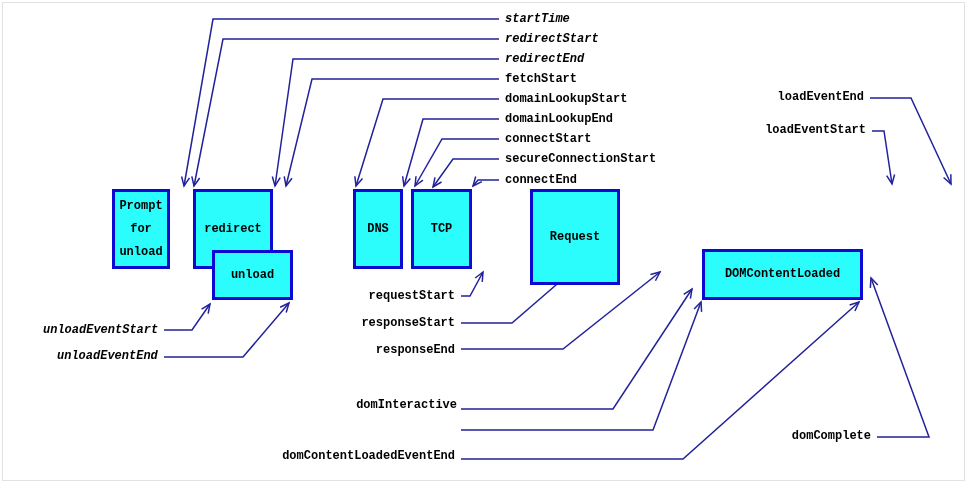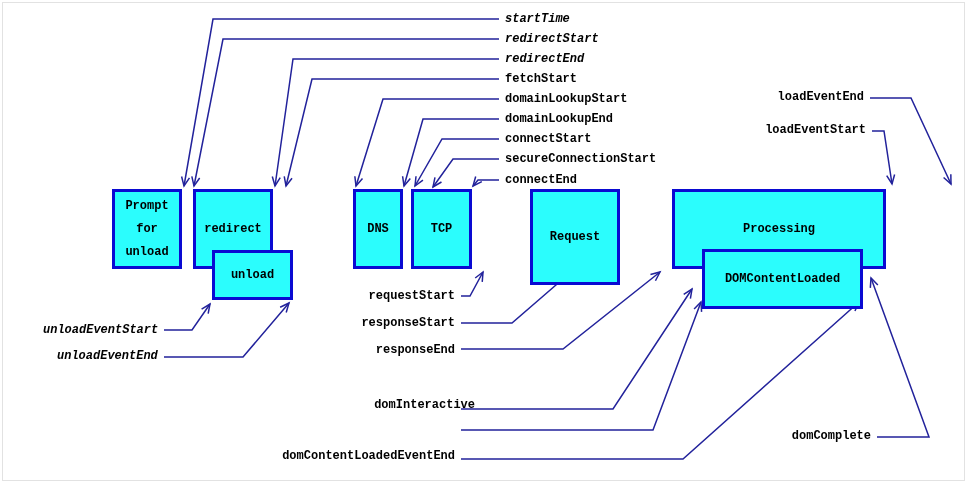--- a/index.html
+++ b/index.html
@@ -22,31 +22,31 @@
   }
   svg.arrows{position:absolute;left:0;top:0;width:972px;height:488px;}
   svg.arrows polyline{fill:none;stroke:var(--arrow);stroke-width:1.5;}
   .box{
     position:absolute;box-sizing:border-box;
     background:var(--box-fill);border:3px solid var(--box-border);
     display:flex;align-items:center;justify-content:center;text-align:center;
     font-weight:bold;font-size:12px;line-height:23px;color:var(--text);
     white-space:pre-line;
   }
-  .b-prompt  {left:112px;top:189px;width:70px;height:80px;}
+  .b-prompt  {left:112px;top:189px;width:58px;height:80px;}
   .b-redirect{left:193px;top:189px;width:80px;height:80px;}
   .b-appcache{left:283px;top:189px;width:60px;height:80px;}
   .b-dns     {left:353px;top:189px;width:50px;height:80px;}
   .b-tcp     {left:411px;top:189px;width:61px;height:80px;}
   .b-request {left:482px;top:189px;width:90px;height:96px;margin-left:48px;}
   .b-response{left:569px;top:189px;width:94px;height:80px;}
   .b-processing{left:672px;top:189px;width:214px;height:80px;}
   .b-load    {left:891px;top:189px;width:62px;height:80px;}
   .b-unload  {left:212px;top:250px;width:81px;height:50px;z-index:3;}
-  .b-dcl     {left:702px;top:249px;width:161px;height:60px;z-index:3;}
+  .b-dcl     {left:702px;top:249px;width:161px;height:51px;z-index:3;}
   .lbl{
     position:absolute;font-size:12px;font-weight:bold;line-height:16px;
     color:var(--text);white-space:nowrap;
   }
   .lbl.it{font-style:italic;}
   .l-starttime{left:505px;top:11px;}
   .l-redirectstart{left:505px;top:31px;}
   .l-redirectend{left:505px;top:51px;}
   .l-fetchstart{left:505px;top:71px;}
   .l-domainlookupstart{left:505px;top:91px;}
@@ -54,21 +54,21 @@
   .l-connectstart{left:505px;top:131px;}
   .l-secureconnectionstart{left:505px;top:151px;}
   .l-connectend{left:505px;top:172px;}
   .l-loadeventend{right:108px;top:89px;text-align:right;}
   .l-loadeventstart{right:106px;top:122px;text-align:right;}
   .l-unloadeventstart{left:43px;top:322px;}
   .l-unloadeventend{left:57px;top:348px;}
   .l-requeststart{right:517px;top:288px;text-align:right;}
   .l-responsestart{right:517px;top:315px;text-align:right;}
   .l-responseend{right:517px;top:342px;text-align:right;}
-  .l-dominteractive{right:497px;top:397px;text-align:right;}
+  .l-dominteractive{right:515px;top:397px;text-align:right;}
   .l-domcontentloadedeventstart{right:517px;top:423px;text-align:right;}
   .l-domcontentloadedeventend{right:517px;top:448px;text-align:left;}
   .l-domcomplete{right:101px;top:428px;text-align:right;}
 </style>
 </head>
 <body>
 
 <div id="stage">
 
   <svg class="arrows" viewBox="0 0 972 488">
@@ -99,21 +99,20 @@
     <polyline points="877,437 929,437 871,278" marker-end="url(#ah)"></polyline>
   </svg>
 
   <div class="box b-prompt">Prompt
 for
 unload</div>
   <div class="box b-redirect">redirect</div>
   <div class="box b-dns">DNS</div>
   <div class="box b-tcp">TCP</div>
   <div class="box b-request">Request</div>
-  <div class="box b-processing">Processing</div>
   <div class="box b-unload">unload</div>
   <div class="box b-dcl">DOMContentLoaded</div>
 
   <div class="lbl it l-starttime">startTime</div>
   <div class="lbl it l-redirectstart">redirectStart</div>
   <div class="lbl it l-redirectend">redirectEnd</div>
   <div class="lbl l-fetchstart">fetchStart</div>
   <div class="lbl l-domainlookupstart">domainLookupStart</div>
   <div class="lbl l-domainlookupend">domainLookupEnd</div>
   <div class="lbl l-connectstart">connectStart</div>

